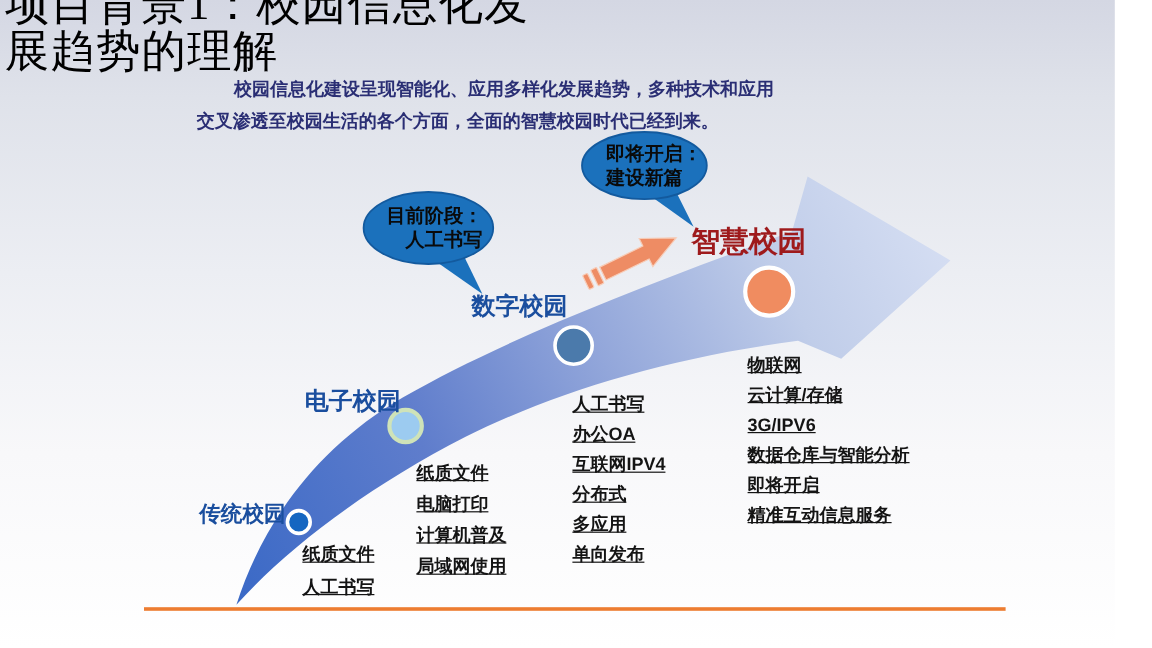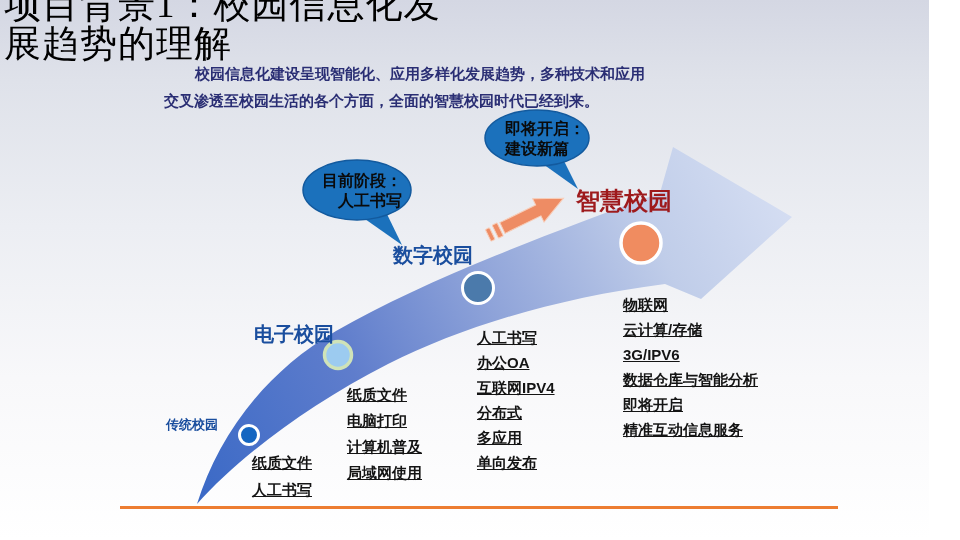--- a/index.html
+++ b/index.html
@@ -14,21 +14,21 @@
     font-size:37px;line-height:39px;color:#000;letter-spacing:1px;font-weight:500;
   }
   .subline{font-size:15px;font-weight:bold;color:#2a2e74;}
   .sub1{left:195px;top:65px;}
   .sub2{left:164px;top:92px;}
   svg.layer{position:absolute;left:0;top:0;}
   .bubble-text{font-size:16px;line-height:20px;font-weight:bold;color:#0a0a0a;}
   .bt1{left:322px;top:171px;text-align:right;}
   .bt2{left:505px;top:119px;}
   .stage-label{font-weight:bold;color:#1a4e9e;}
-  .lab-trad{left:166px;top:416px;font-size:13px;}
+  .lab-trad{left:166px;top:416px;font-size:18px;}
   .lab-elec{left:254px;top:321px;font-size:20px;}
   .lab-digi{left:393px;top:242px;font-size:20px;}
   .lab-smart{left:576px;top:185px;font-size:24px;color:#9e1a1c;}
   .list{font-size:15px;font-weight:bold;color:#141414;text-decoration:underline;}
   .list div{white-space:nowrap;}
   .l1{left:252px;top:449px;line-height:27px;}
   .l2{left:347px;top:382px;line-height:26px;}
   .l3{left:477px;top:325px;line-height:25px;}
   .l4{left:623px;top:292px;line-height:25px;}
   .divider{left:120px;top:506px;width:718px;height:3px;background:#ed7d31;}

